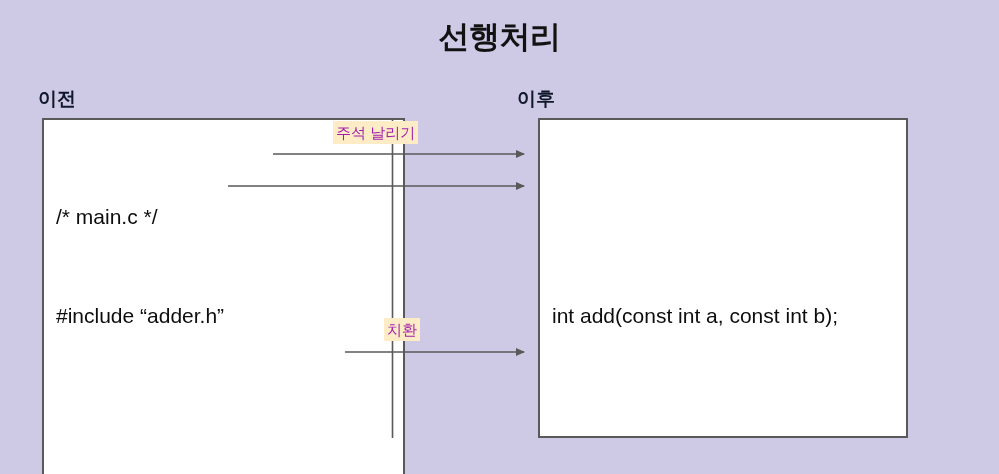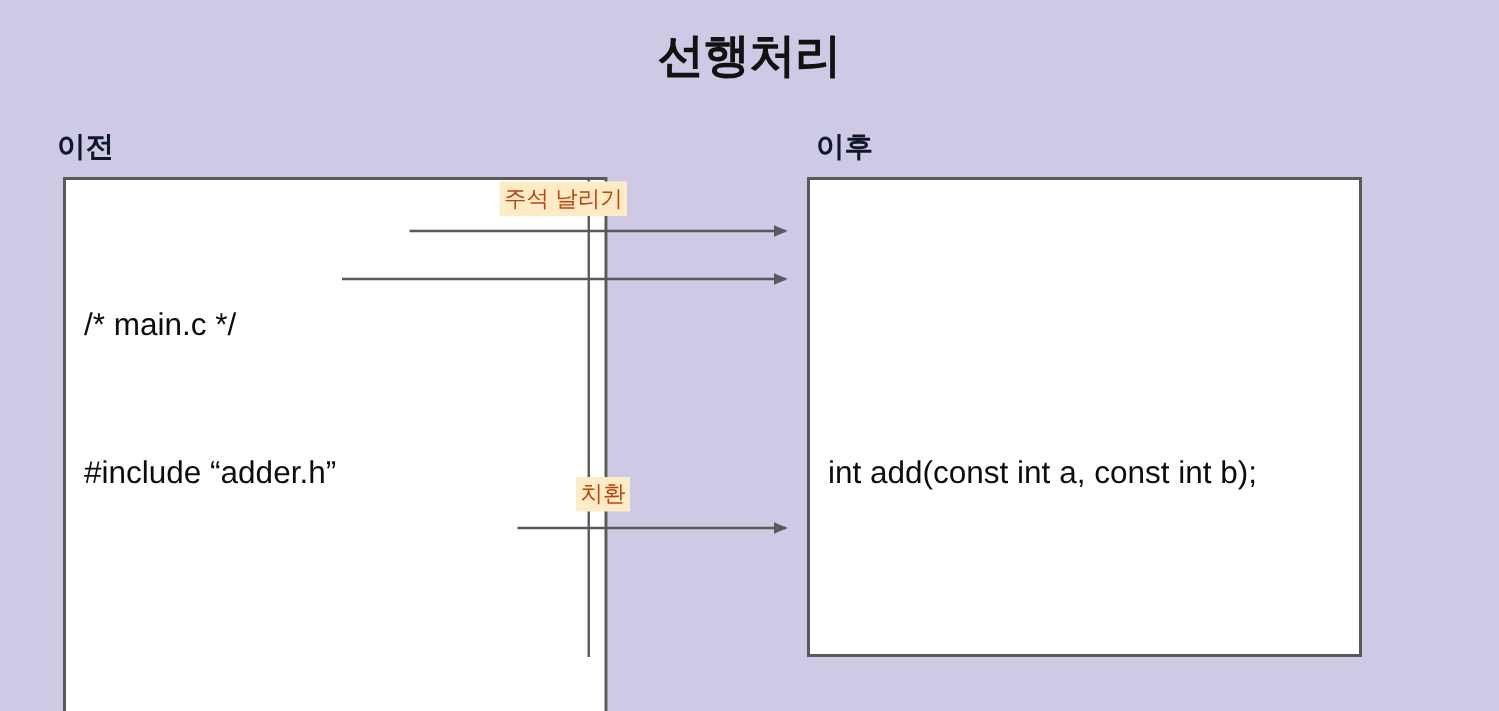--- a/index.html
+++ b/index.html
@@ -36,21 +36,21 @@
 
   
   .caption {
     position: absolute;
     font-size: 19px;
     font-weight: bold;
     color: #0f172a;
     line-height: 22px;
   }
   .caption.before { left: 38px; top: 88px; }
-  .caption.after  { left: 544px; top: 88px; }
+  .caption.after  { left: 517px; top: 88px; }
 
   
   .codebox {
     position: absolute;
     background: #ffffff;
     border: 2px solid #595959;
     box-sizing: border-box;
   }
   .codebox.left  { left: 42px;  top: 118px; width: 363px; height: 404px; }
   .codebox.right { left: 538px; top: 118px; width: 370px; height: 320px; }
@@ -73,21 +73,21 @@
     position: absolute;
     left: 0; top: 0;
     width: 999px; height: 474px;
     pointer-events: none;
   }
 
   
   .annot {
     position: absolute;
     background: #fdecc6;
-    color: #c2410c;
+    color: #a21caf;
     font-size: 15px;
     line-height: 21px;
     padding: 1px 3px;
     white-space: nowrap;
   }
   .annot.a1 { left: 333px; top: 121px; }
   .annot.a2 { left: 263px; top: 194px; }
   .annot.a3 { left: 384px; top: 318px; }
 </style>
 </head>

